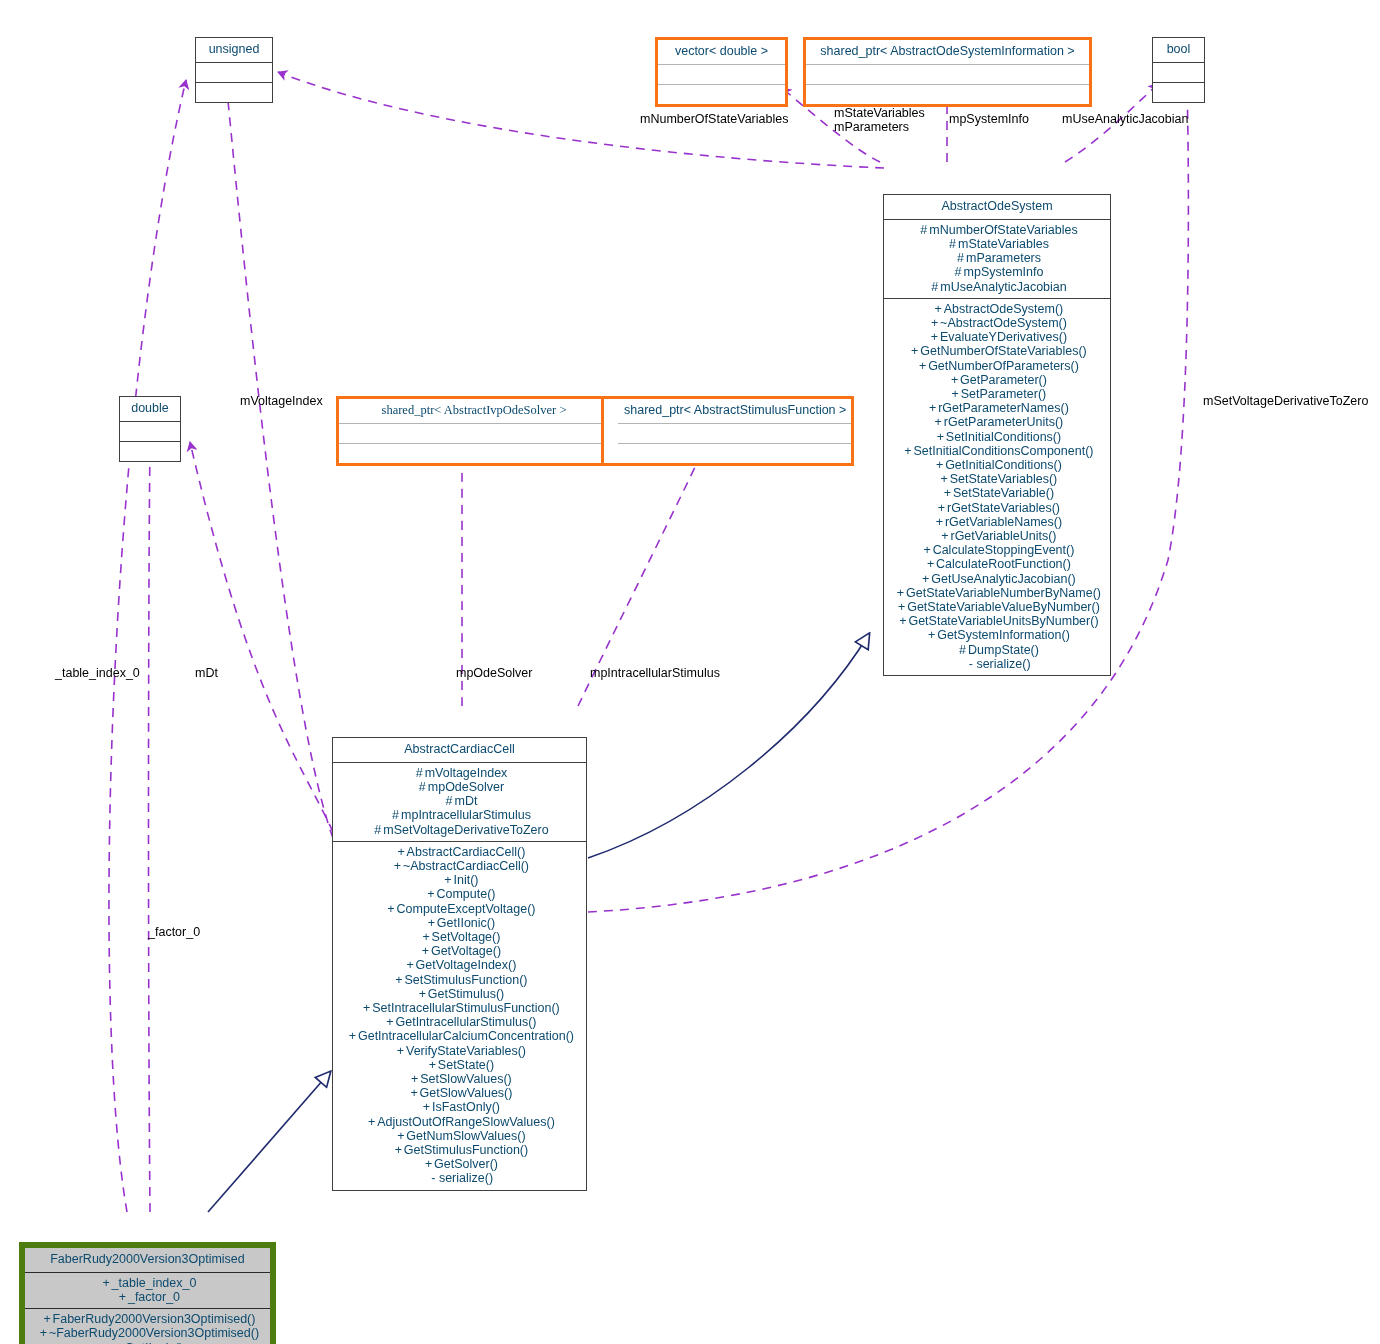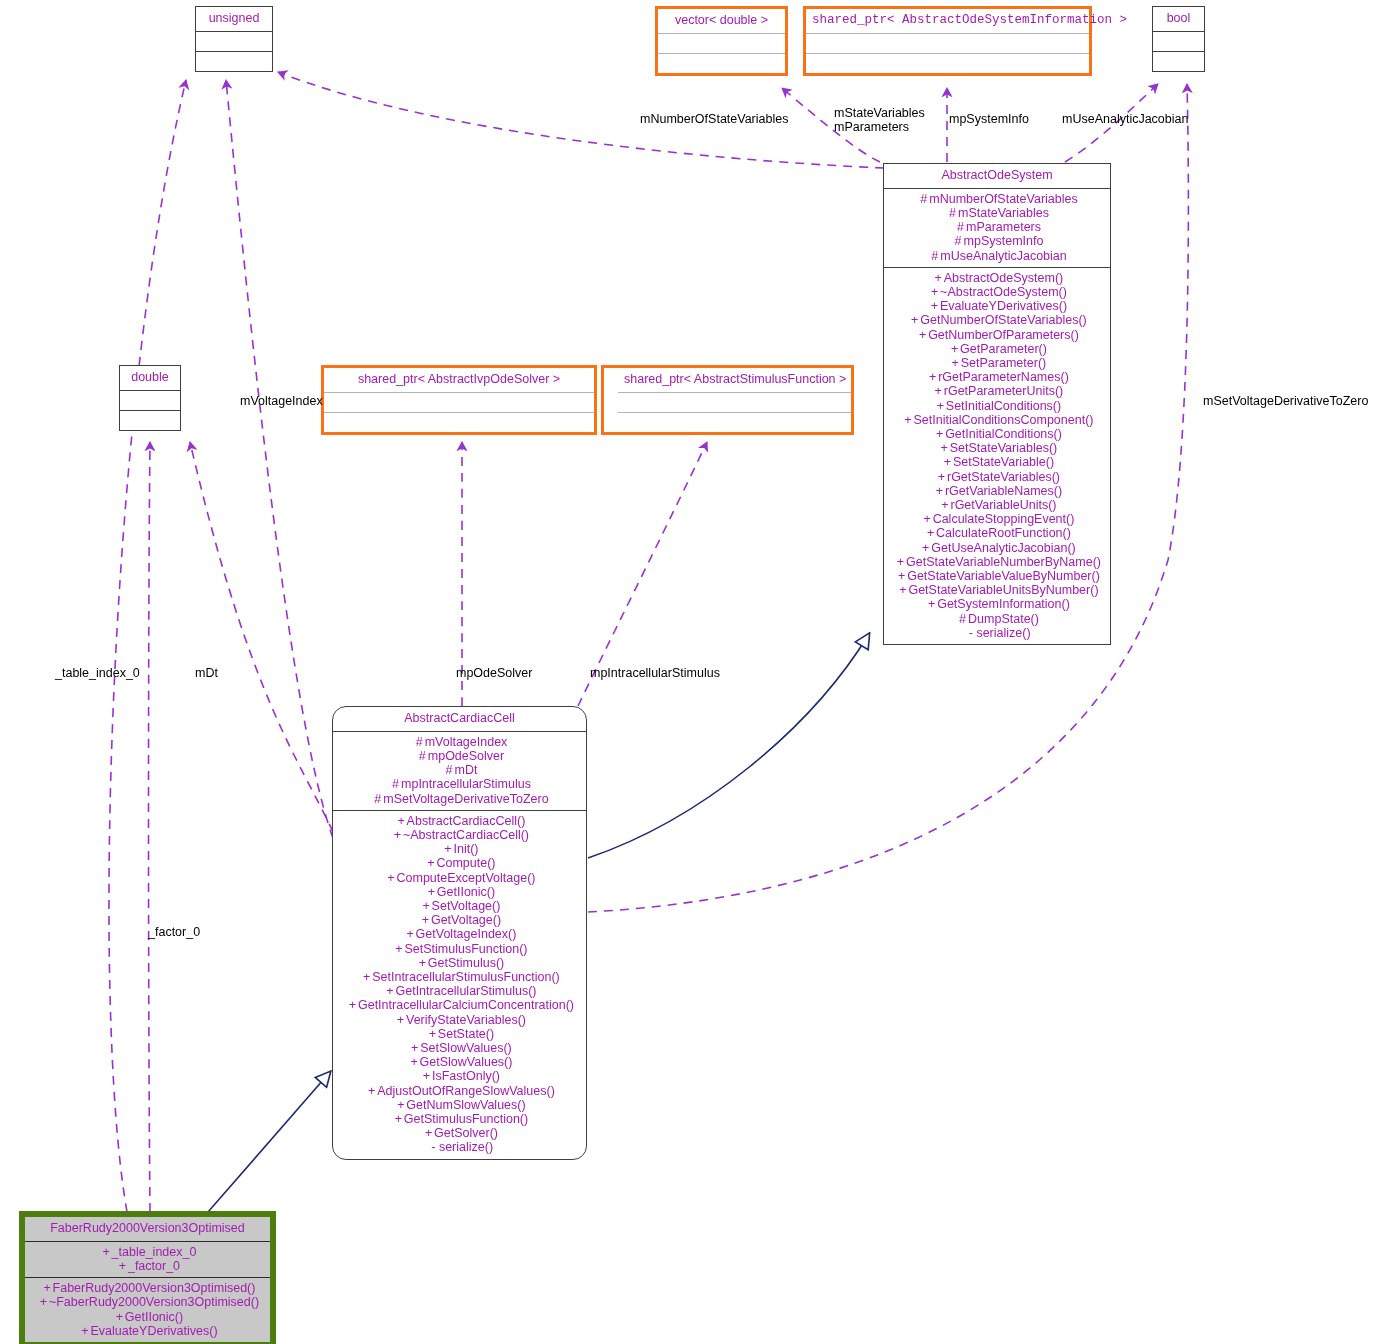--- a/index.html
+++ b/index.html
@@ -29,21 +29,22 @@
   }
 
   
   .uml-box {
     position: absolute;
     box-sizing: border-box;
     background: #ffffff;
     border: 1px solid #3f3f3f;
     font-size: 12.5px;
     line-height: 1.18;
-    color: #a21caf;
+    color: #0c4a6e;
+    margin-top: 31px;
   }
   .uml-box.thin {
     border: 3px solid #f97316;
   }
   .uml-box.highlight {
     background: #c8c8c8;
     border: 6px solid #4d7c0f;
   }
   .uml-title {
     text-align: center;
@@ -152,21 +153,21 @@
   </div>
 
   <div class="uml-box thin" style="left:655px; top:6px; width:133px;">
     <div class="uml-title">vector&lt; double &gt;</div>
     <div class="uml-sep"></div>
     <div class="uml-compartment empty"></div>
     <div class="uml-sep"></div>
     <div class="uml-compartment empty"></div>
   </div>
 
-  <div class="uml-box thin" style="left:803px; top:6px; width:289px;font-family:Liberation Mono, monospace;">
+  <div class="uml-box thin" style="left:803px; top:6px; width:289px;">
     <div class="uml-title">shared_ptr&lt; AbstractOdeSystemInformation &gt;</div>
     <div class="uml-sep"></div>
     <div class="uml-compartment empty"></div>
     <div class="uml-sep"></div>
     <div class="uml-compartment empty"></div>
   </div>
 
   <div class="uml-box" style="left:1152px; top:6px; width:53px;">
     <div class="uml-title">bool</div>
     <div class="uml-sep"></div>
@@ -176,21 +177,21 @@
   </div>
 
   <div class="uml-box" style="left:119px; top:365px; width:62px;">
     <div class="uml-title">double</div>
     <div class="uml-sep"></div>
     <div class="uml-compartment empty"></div>
     <div class="uml-sep"></div>
     <div class="uml-compartment empty"></div>
   </div>
 
-  <div class="uml-box thin" style="left:321px; top:365px; width:276px;">
+  <div class="uml-box thin" style="left:336px; top:365px; width:276px;font-family:Liberation Serif, serif;">
     <div class="uml-title">shared_ptr&lt; AbstractIvpOdeSolver &gt;</div>
     <div class="uml-sep"></div>
     <div class="uml-compartment empty"></div>
     <div class="uml-sep"></div>
     <div class="uml-compartment empty"></div>
   </div>
 
   <div class="uml-box thin" style="left:601px; top:365px; width:253px;padding-left:14px;">
     <div class="uml-title">shared_ptr&lt; AbstractStimulusFunction &gt;</div>
     <div class="uml-sep"></div>
@@ -233,21 +234,21 @@
         <div class="uml-row"><span class="vis">+</span><span>GetUseAnalyticJacobian()</span></div>
         <div class="uml-row"><span class="vis">+</span><span>GetStateVariableNumberByName()</span></div>
         <div class="uml-row"><span class="vis">+</span><span>GetStateVariableValueByNumber()</span></div>
         <div class="uml-row"><span class="vis">+</span><span>GetStateVariableUnitsByNumber()</span></div>
         <div class="uml-row"><span class="vis">+</span><span>GetSystemInformation()</span></div>
         <div class="uml-row"><span class="vis">#</span><span>DumpState()</span></div>
         <div class="uml-row"><span class="vis">-</span><span>serialize()</span></div>
       </div>
   </div>
 
-  <div class="uml-box" style="left:332px; top:706px; width:255px;border-radius:14px;">
+  <div class="uml-box" style="left:332px; top:706px; width:255px;">
     <div class="uml-title">AbstractCardiacCell</div>
     <div class="uml-sep"></div>
     <div class="uml-compartment">
         <div class="uml-row"><span class="vis">#</span><span>mVoltageIndex</span></div>
         <div class="uml-row"><span class="vis">#</span><span>mpOdeSolver</span></div>
         <div class="uml-row"><span class="vis">#</span><span>mDt</span></div>
         <div class="uml-row"><span class="vis">#</span><span>mpIntracellularStimulus</span></div>
         <div class="uml-row"><span class="vis">#</span><span>mSetVoltageDerivativeToZero</span></div>
       </div>
     <div class="uml-sep"></div>

